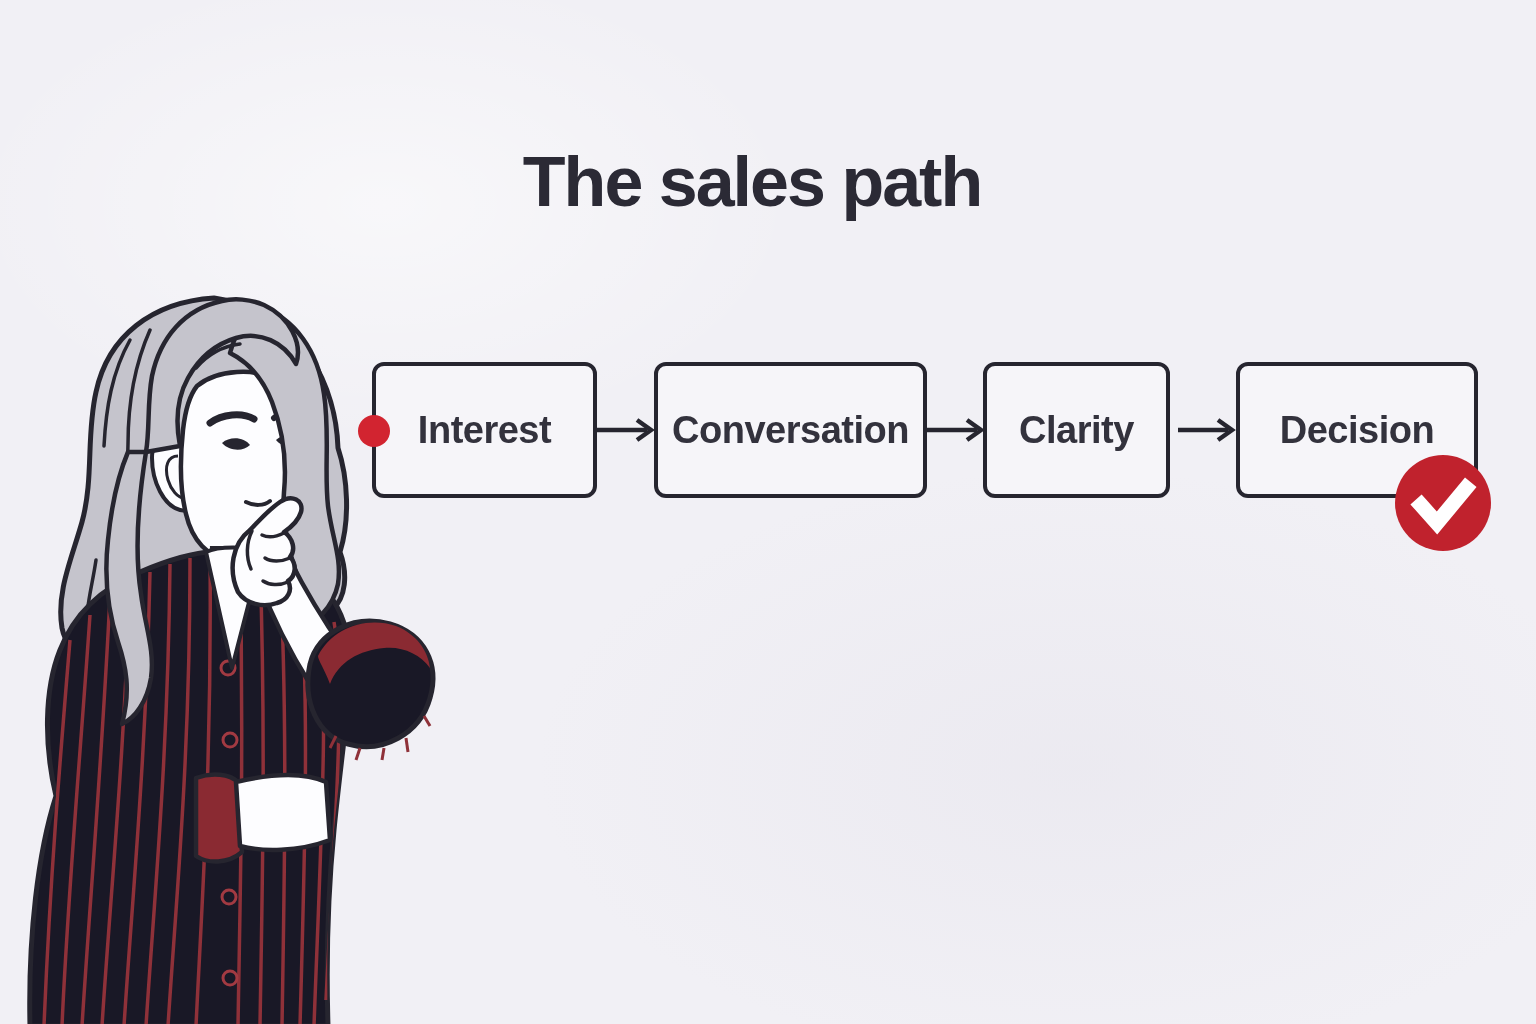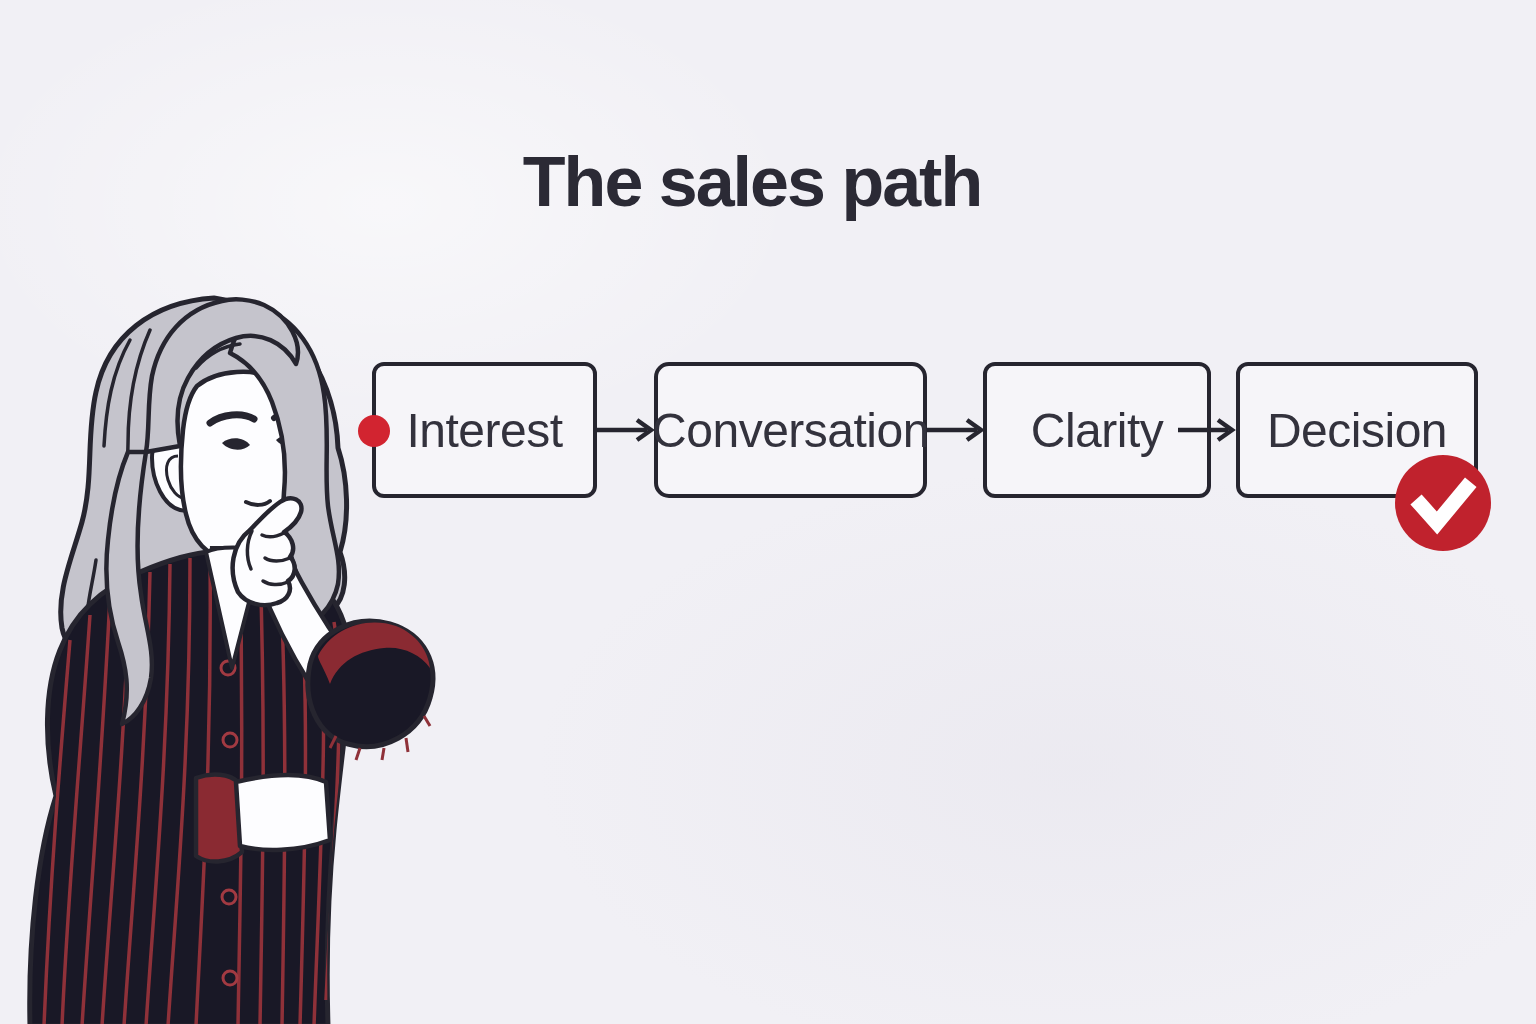--- a/index.html
+++ b/index.html
@@ -23,25 +23,25 @@
   .page-title{
     position:absolute;top:100px;left:0;right:0;text-align:center;
     transform:translateX(-16px);
     font-size:70px;font-weight:700;letter-spacing:-2px;color:var(--title);
     line-height:1;
   }
   .flow-box{
     position:absolute;top:362px;height:136px;box-sizing:border-box;
     border:4px solid var(--line);border-radius:12px;background:var(--boxfill);
     display:flex;align-items:center;justify-content:center;
-    font-size:48px;font-weight:400;letter-spacing:-0.5px;color:var(--boxtext);
+    font-size:38px;font-weight:700;letter-spacing:-0.5px;color:var(--boxtext);
   }
   #box-interest{left:372px;width:225px;}
-  #box-conversation{left:654px;width:273px;border-radius:15px;}
-  #box-clarity{left:983px;width:228px;align-items:center;}
+  #box-conversation{left:654px;width:273px;}
+  #box-clarity{left:983px;width:187px;align-items:center;}
   #box-decision{left:1236px;width:242px;}
   .arrow{position:absolute;top:415px;width:60px;height:30px;}
   #arrow-1{left:597px;}
   #arrow-2{left:927px;}
   #arrow-3{left:1178px;}
   .start-dot{
     position:absolute;left:358px;top:415px;width:32px;height:32px;border-radius:50%;
     background:var(--red-dot);
   }
   .check-badge{

